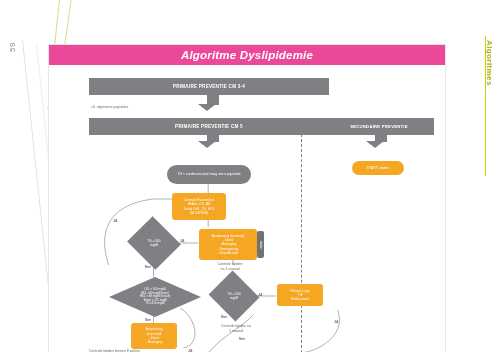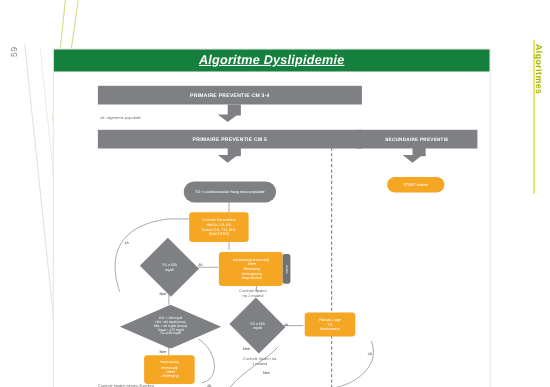--- a/index.html
+++ b/index.html
@@ -31,23 +31,23 @@
   }
   .side-rule{position:absolute;right:14px;top:36px;width:1px;height:140px;background:#c9d400;}
 
   
   .card{
     position:absolute;left:48px;top:44px;width:398px;height:308px;
     background:#ffffff;border:1px solid #e6e6e6;border-bottom:none;
     box-sizing:border-box;
   }
   .card-title{
-    height:20px;background:#15803d;color:#ffffff;
+    height:20px;background:#ec4899;color:#ffffff;
     display:flex;align-items:center;justify-content:center;
-    font-style:italic;font-weight:bold;font-size:11.5px;letter-spacing:.2px;text-decoration:underline;
+    font-style:italic;font-weight:bold;font-size:11.5px;letter-spacing:.2px;
   }
   .canvas{position:relative;width:100%;height:288px;}
 
   
   .gray-bar{
     position:absolute;background:#7e8084;color:#fff;
     display:flex;align-items:center;justify-content:center;text-align:center;
     font-weight:bold;font-size:4.6px;letter-spacing:.25px;
   }
   .gray-round{

